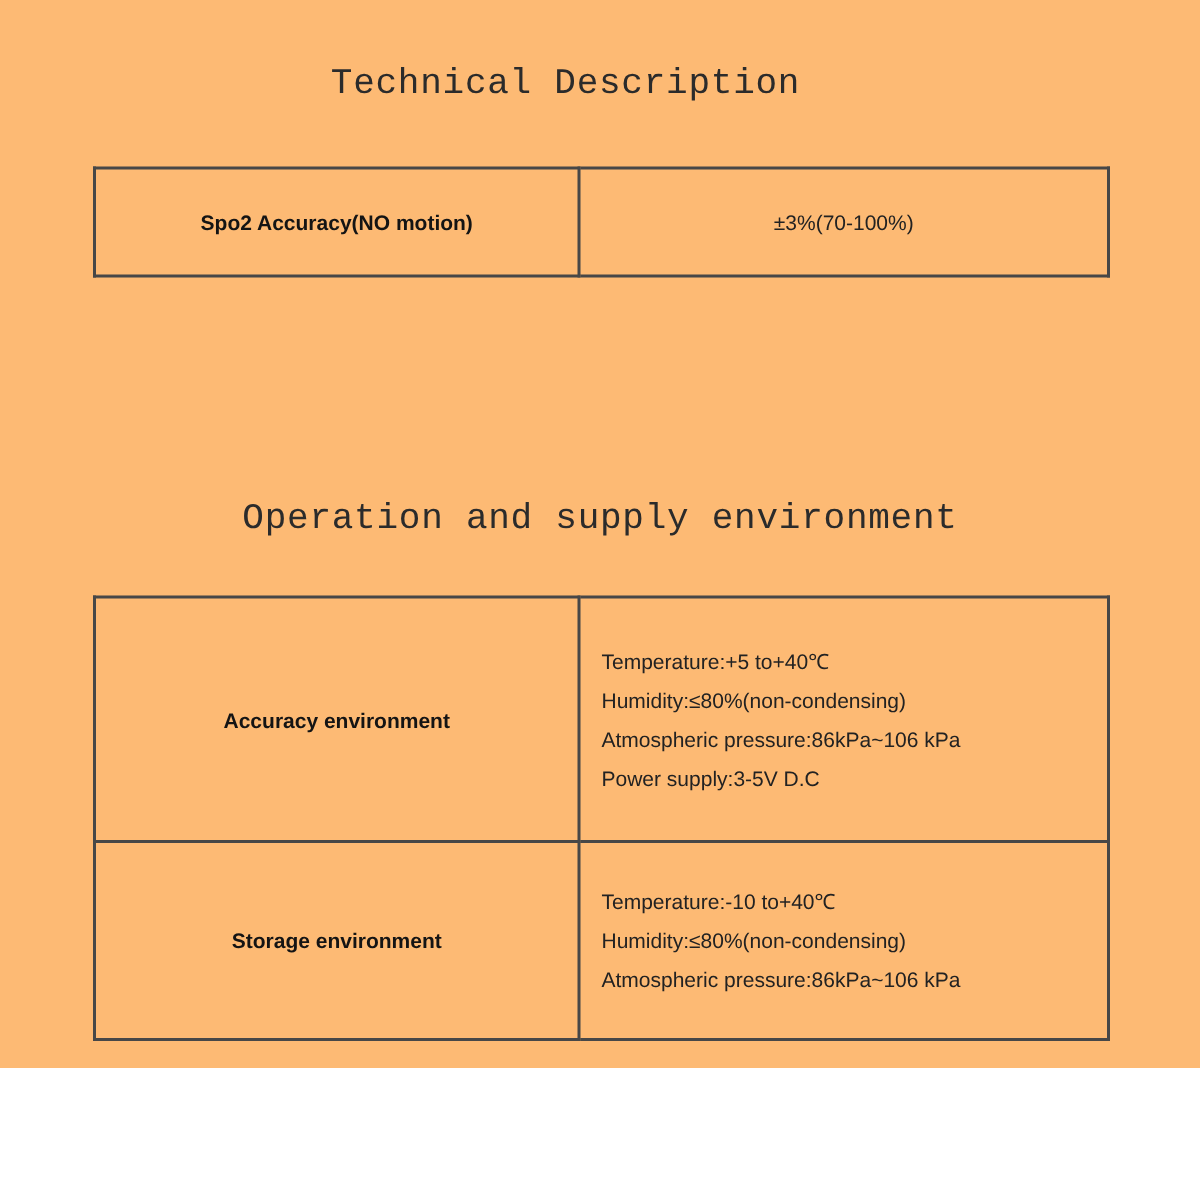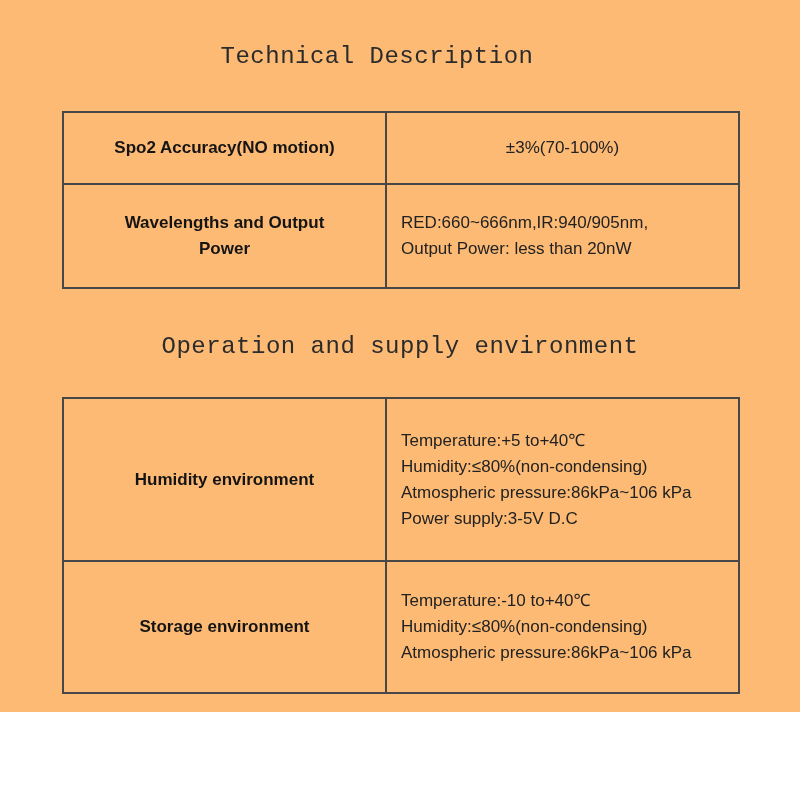--- a/index.html
+++ b/index.html
@@ -40,21 +40,21 @@
     width: 676px;
     border-collapse: collapse;
     table-layout: fixed;
     color: #1c1c1c;
   }
   table.t1 { top: 111px; }
   table.t2 { top: 397px; }
   .spec-table td {
     border: 2px solid #474747;
     vertical-align: middle;
-    font-size: 17px;
+    font-size: 14px;
   }
   .spec-table col.c1 { width: 323px; }
   .spec-table col.c2 { width: 353px; }
   td.label-cell {
     font-weight: bold;
     text-align: center;
     padding: 0 40px;
     line-height: 26px;
     color: #141414;
   }
@@ -85,40 +85,33 @@
   <table class="spec-table t1">
     <colgroup>
         <col class="c1">
         <col class="c2">
       </colgroup>
     <tbody>
       <tr class="r1">
         <td class="label-cell">Spo2 Accuracy(NO motion)</td>
         <td class="value-cell">±3%(70-100%)</td>
       </tr>
-      <tr class="r3">
-        <td class="label-cell">Wavelengths and Output Power</td>
-        <td class="value-cell left">
-          <div class="value-line">RED:660~666nm,IR:940/905nm,</div>
-          <div class="value-line">Output Power: less than 20nW</div>
-        </td>
-      </tr>
     </tbody>
   </table>
 
   <div class="doc-title title-environment">Operation and supply environment</div>
 
   <table class="spec-table t2">
     <colgroup>
         <col class="c1">
         <col class="c2">
       </colgroup>
     <tbody>
       <tr class="r1">
-        <td class="label-cell">Humidity environment</td>
+        <td class="label-cell">Accuracy environment</td>
         <td class="value-cell left">
           <div class="value-line">Temperature:+5 to+40℃</div>
           <div class="value-line">Humidity:≤80%(non-condensing)</div>
           <div class="value-line">Atmospheric pressure:86kPa~106 kPa</div>
           <div class="value-line">Power supply:3-5V D.C</div>
         </td>
       </tr>
       <tr class="r2">
         <td class="label-cell">Storage environment</td>
         <td class="value-cell left">

